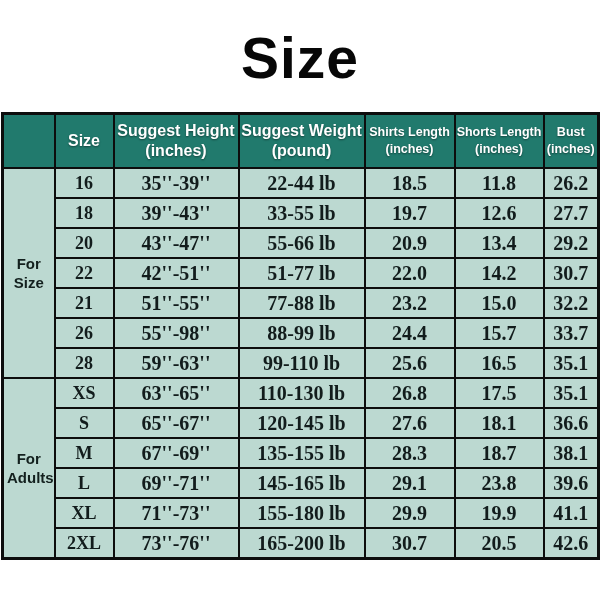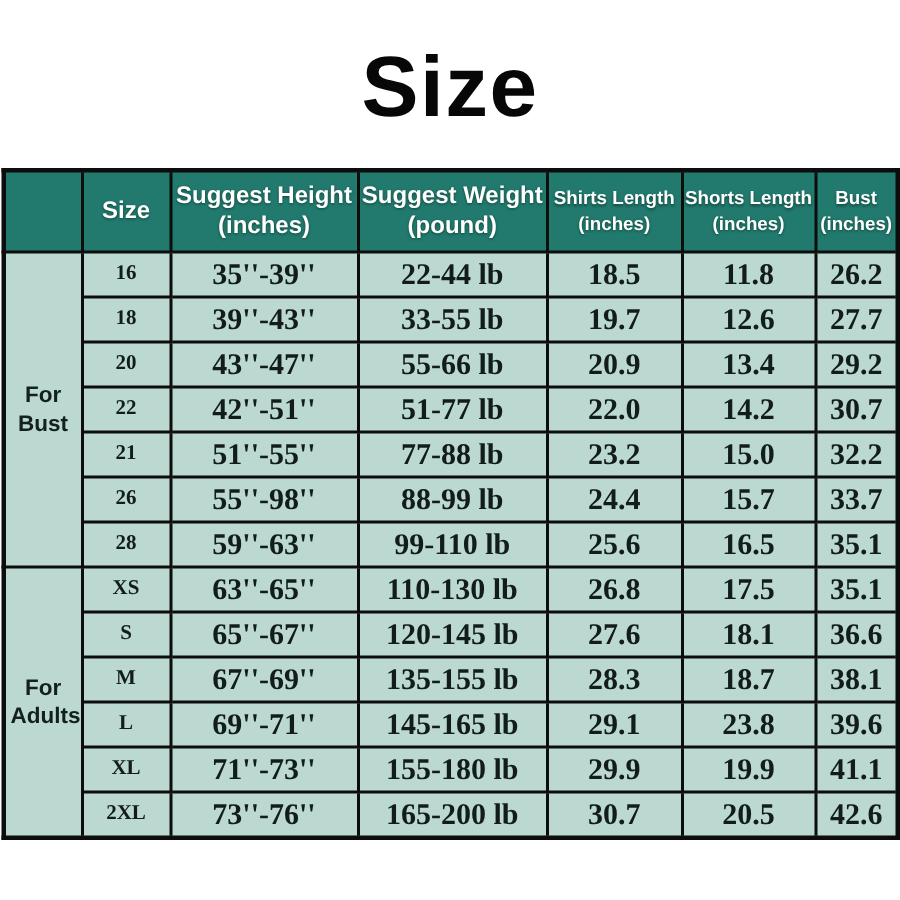--- a/index.html
+++ b/index.html
@@ -58,21 +58,21 @@
   tbody tr { height:30px; }
   tbody td {
     background:#bcd9d1;
     font-family:"Liberation Serif", serif;
     font-weight:bold;
     font-size:20px;
     color:#121c1c;
     text-align:center;
     vertical-align:middle;
   }
-  tbody td.size-col { font-size:14px;text-align:center; }
+  tbody td.size-col { font-size:18px;text-align:center; }
   tbody th.group {
     background:#bcd9d1;
     font-family:"Liberation Sans", sans-serif;
     font-weight:bold;
     font-size:15px;
     line-height:1.3;
     color:#13201e;
     text-align:center;
     vertical-align:middle;
     padding:0 3px;
@@ -120,21 +120,21 @@
               <div class="hl2">(inches)</div>
             </th>
             <th>
               <div class="hl1">Bust</div>
               <div class="hl2">(inches)</div>
             </th>
           </tr>
       </thead>
       <tbody id="table-body">
           <tr>
-            <th class="group" rowspan="7">For Bust</th>
+            <th class="group" rowspan="7">For Size</th>
             <td class="size-col">16</td>
             <td>35''-39''</td>
             <td>22-44 lb</td>
             <td>18.5</td>
             <td>11.8</td>
             <td>26.2</td>
           </tr>
           <tr>
             <td class="size-col">18</td>
             <td>39''-43''</td>

